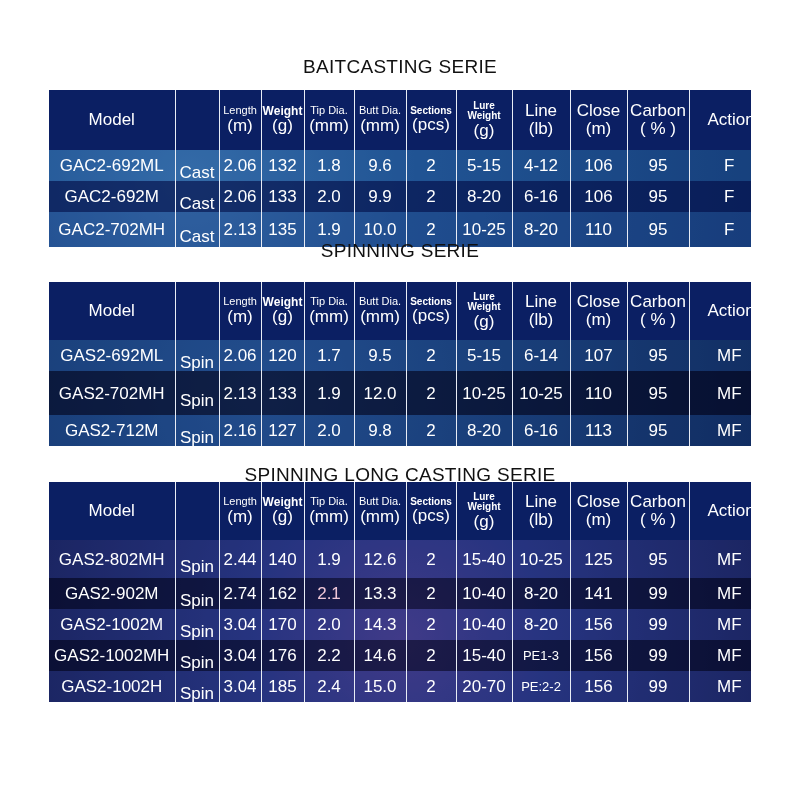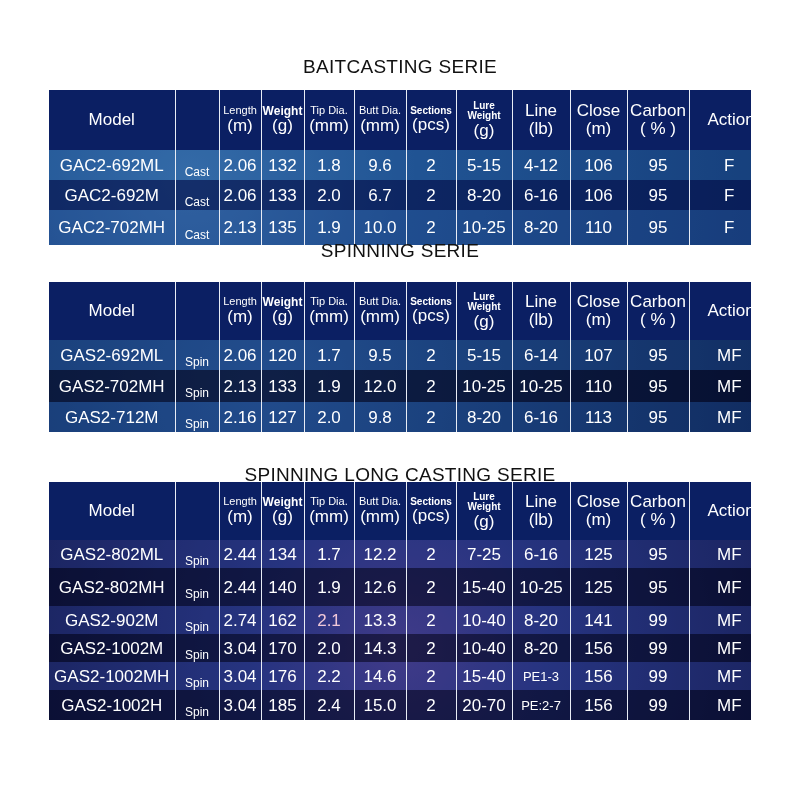--- a/index.html
+++ b/index.html
@@ -21,21 +21,21 @@
   .spec-table thead th {
     background: #0b1f63; font-weight: normal; vertical-align: middle; line-height: 1.05;
   }
   .hdr-model { font-size: 17px; }
   .hdr-small { font-size: 11px; display: block; }
   .hdr-big { font-size: 17px; display: block; }
   .hdr-bold { font-size: 12px; font-weight: bold; display: block; }
   .hdr-bold-small { font-size: 10px; font-weight: bold; display: block; }
   .hdr-action { font-size: 17px; }
   .spec-table tbody td { font-size: 17px; line-height: 1; }
-  .spec-table tbody td.type { font-size: 12px; padding-top: 14px; }
+  .spec-table tbody td.type { font-size: 17px; padding-top: 14px; }
   .spec-table tbody td.line-pe { font-size: 13px; }
 
   
   .t1 tbody { background: radial-gradient(circle at 20% 30%, #3b6fa8 0%, #1d4b88 40%, #0e2e66 100%); border-radius: 31px; }
   .t1 tbody tr:nth-child(odd) td { background: rgba(40,100,170,0.35); }
   .t1 tbody tr:nth-child(even) td { background: rgba(8,25,85,0.75); }
   .t1 tbody tr:nth-child(3) td { background: rgba(35,80,150,0.45); }
 
   .t2 tbody { background: radial-gradient(circle at 30% 50%, #26508f 0%, #17386f 50%, #0b1d4a 100%); }
   .t2 tbody tr:nth-child(1) td { background: rgba(30,75,140,0.4); }
@@ -123,21 +123,21 @@
       <td>106</td>
       <td>95</td>
       <td>F</td>
     </tr>
     <tr style="height:30px">
       <td>GAC2-692M</td>
       <td class="type">Cast</td>
       <td>2.06</td>
       <td>133</td>
       <td>2.0</td>
-      <td>6.7</td>
+      <td>9.9</td>
       <td>2</td>
       <td>8-20</td>
       <td>6-16</td>
       <td>106</td>
       <td>95</td>
       <td>F</td>
     </tr>
     <tr style="height:35px">
       <td>GAC2-702MH</td>
       <td class="type">Cast</td>
@@ -223,21 +223,21 @@
       <td>120</td>
       <td>1.7</td>
       <td>9.5</td>
       <td>2</td>
       <td>5-15</td>
       <td>6-14</td>
       <td>107</td>
       <td>95</td>
       <td>MF</td>
     </tr>
-    <tr style="height:32px">
+    <tr style="height:44px">
       <td>GAS2-702MH</td>
       <td class="type">Spin</td>
       <td>2.13</td>
       <td>133</td>
       <td>1.9</td>
       <td>12.0</td>
       <td>2</td>
       <td>10-25</td>
       <td>10-25</td>
       <td>110</td>
@@ -315,34 +315,20 @@
           <span class="hdr-big">(m)</span>
         </th>
       <th>
           <span class="hdr-big">Carbon</span>
           <span class="hdr-big">( % )</span>
         </th>
       <th><span class="hdr-action">Action</span></th>
     </tr>
   </thead>
   <tbody>
-    <tr style="height:28px">
-      <td>GAS2-802ML</td>
-      <td class="type">Spin</td>
-      <td>2.44</td>
-      <td>134</td>
-      <td>1.7</td>
-      <td>12.2</td>
-      <td>2</td>
-      <td>7-25</td>
-      <td>6-16</td>
-      <td>125</td>
-      <td>95</td>
-      <td>MF</td>
-    </tr>
     <tr style="height:38px">
       <td>GAS2-802MH</td>
       <td class="type">Spin</td>
       <td>2.44</td>
       <td>140</td>
       <td>1.9</td>
       <td>12.6</td>
       <td>2</td>
       <td>15-40</td>
       <td>10-25</td>
@@ -394,19 +380,19 @@
     </tr>
     <tr style="height:30px">
       <td>GAS2-1002H</td>
       <td class="type">Spin</td>
       <td>3.04</td>
       <td>185</td>
       <td>2.4</td>
       <td>15.0</td>
       <td>2</td>
       <td>20-70</td>
-      <td class="line-pe">PE:2-7</td>
+      <td class="line-pe">PE:2-2</td>
       <td>156</td>
       <td>99</td>
       <td>MF</td>
     </tr>
   </tbody>
 </table>
 
 </body></html>

